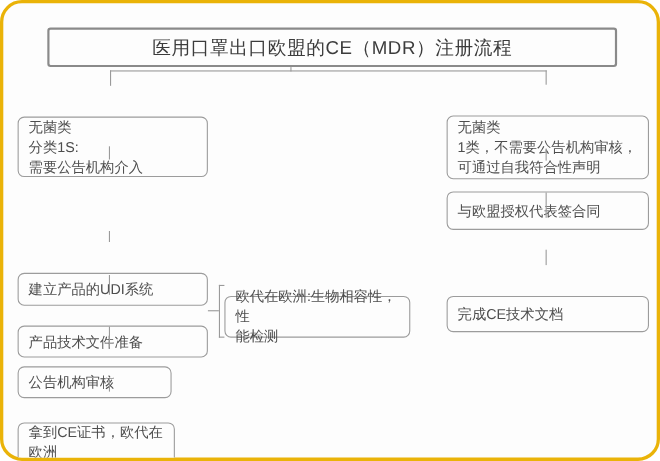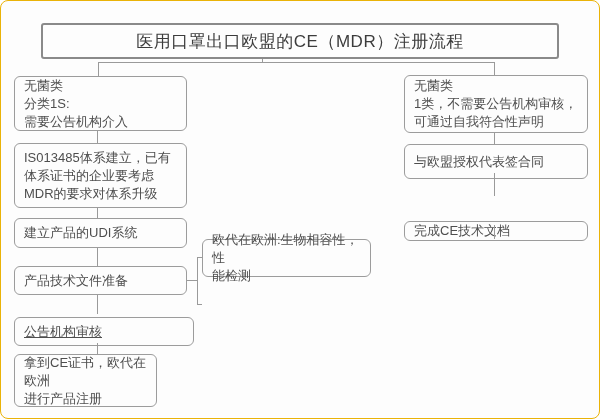--- a/index.html
+++ b/index.html
@@ -6,22 +6,22 @@
     margin: 0;
     padding: 0;
     background: #ffffff;
     font-family: "Liberation Sans", "DejaVu Sans", sans-serif;
   }
   .canvas {
     position: relative;
     width: 600px;
     height: 419px;
     background: #fdfdfd;
-    border: 1px solid #eab308;
-    border-radius: 8px;
+    border: 3px solid #eab308;
+    border-radius: 20px;
     box-sizing: border-box;
     overflow: hidden;
   }
   .title-box {
     position: absolute;
     left: 40px; top: 22px;
     width: 518px; height: 36px;
     box-sizing: border-box;
     border: 2px solid #8a8a8a;
     border-radius: 3px;
@@ -40,20 +40,21 @@
     border-radius: 6px;
     background: #fdfdfd;
     display: flex;
     align-items: center;
     padding: 2px 9px;
     font-size: 13px;
     line-height: 18px;
     color: #4e4e4e;
     white-space: pre-line;
     text-align: left;
+    margin-top: 28px;
   }
   .conn {
     position: absolute;
     background: #9a9a9a;
   }
 </style>
 </head>
 <body>
 
 <div class="canvas">
@@ -61,26 +62,23 @@
   <div class="title-box">医用口罩出口欧盟的CE（MDR）注册流程</div>
 
   <div class="conn" style="left:261px; top:58px; width:1px; height:4px;"></div>
   <div class="conn" style="left:97px; top:61px; width:397px; height:1px;"></div>
   <div class="conn" style="left:97px; top:61px; width:1px; height:14px;"></div>
   <div class="conn" style="left:493px; top:61px; width:1px; height:13px;"></div>
 
   <div class="node" style="left:13px; top:75px;  width:173px; height:55px;">无菌类
 分类1S:
 需要公告机构介入</div>
-  <div class="node" style="left:13px; top:142px; width:173px; height:65px;">IS013485体系建立，已有
-体系证书的企业要考虑
-MDR的要求对体系升级</div>
   <div class="node" style="left:13px; top:217px; width:173px; height:30px;">建立产品的UDI系统</div>
   <div class="node" style="left:13px; top:265px; width:173px; height:29px;">产品技术文件准备</div>
-  <div class="node" style="left:13px; top:316px; width:180px; height:29px;text-decoration:underline;">公告机构审核</div>
+  <div class="node" style="left:13px; top:302px; width:140px; height:29px;">公告机构审核</div>
   <div class="node" style="left:13px; top:353px; width:143px; height:53px;">拿到CE证书，欧代在欧洲
 进行产品注册</div>
 
   <div class="conn" style="left:96px; top:130px; width:1px; height:12px;"></div>
   <div class="conn" style="left:96px; top:207px; width:1px; height:10px;"></div>
   <div class="conn" style="left:96px; top:247px; width:1px; height:18px;"></div>
   <div class="conn" style="left:96px; top:294px; width:1px; height:19px;"></div>
   <div class="conn" style="left:96px; top:342px; width:1px; height:11px;"></div>
 
   <div class="conn" style="left:186px; top:279px; width:10px; height:1px;"></div>
@@ -88,19 +86,19 @@
   <div class="conn" style="left:196px; top:256px; width:5px; height:1px;"></div>
   <div class="conn" style="left:196px; top:303px; width:5px; height:1px;"></div>
 
   <div class="node" style="left:201px; top:238px; width:169px; height:38px;">欧代在欧洲:生物相容性，性
 能检测</div>
 
   <div class="node" style="left:403px; top:74px;  width:184px; height:58px;">无菌类
 1类，不需要公告机构审核，
 可通过自我符合性声明</div>
   <div class="node" style="left:403px; top:143px; width:184px; height:35px;">与欧盟授权代表签合同</div>
-  <div class="node" style="left:403px; top:220px; width:184px; height:20px;">完成CE技术文档</div>
+  <div class="node" style="left:403px; top:238px; width:184px; height:33px;">完成CE技术文档</div>
 
   <div class="conn" style="left:493px; top:132px; width:1px; height:11px;"></div>
   <div class="conn" style="left:493px; top:172px; width:1px; height:23px;"></div>
   <div class="conn" style="left:493px; top:224px; width:1px; height:14px;"></div>
 
 </div>
 
 </body></html>

